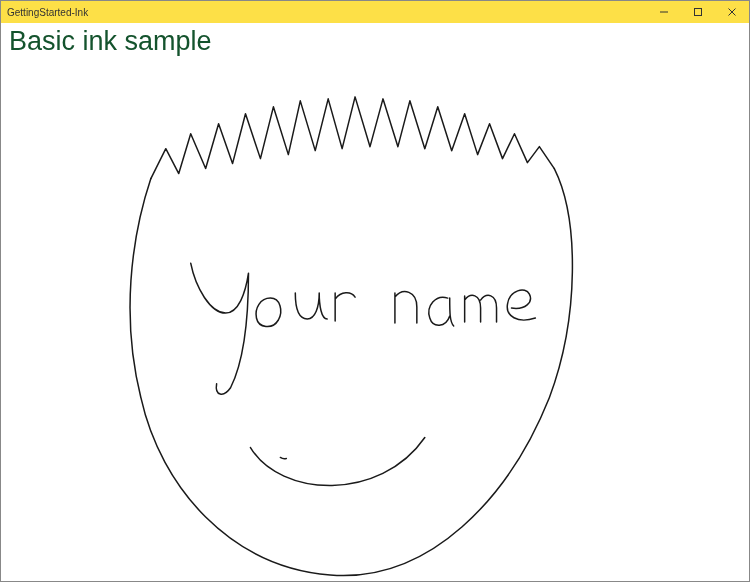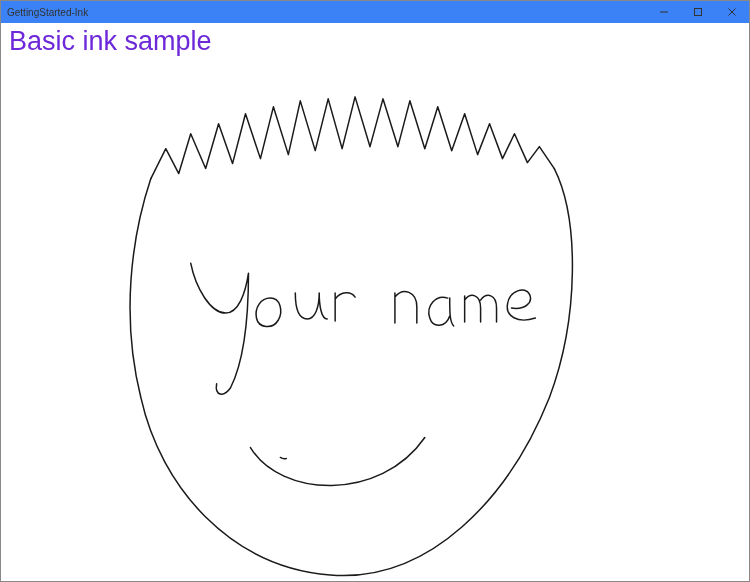--- a/index.html
+++ b/index.html
@@ -6,21 +6,21 @@
     body {
       font-family: "Segoe UI", Tahoma, sans-serif;
       background: #ffffff;
       width: 750px;
       height: 582px;
       overflow: hidden;
       border: 1px solid #888;
     }
     .titlebar {
       height: 22px;
-      background: #3b82f6;
+      background: #fde047;
       display: flex;
       align-items: center;
       padding-left: 6px;
       font-size: 10px;
       color: #333;
       user-select: none;
     }
     .titlebar-title { flex: 1; }
     .win-controls { display: flex; height: 100%; }
     .win-btn {
@@ -35,21 +35,21 @@
     }
     .win-btn svg { display: block; }
     .content {
       padding: 4px 8px 0 8px;
       height: calc(100% - 22px);
       position: relative;
     }
     .heading {
       font-size: 27px;
       font-weight: 400;
-      color: #6d28d9;
+      color: #14532d;
       line-height: 1.1;
       margin-bottom: 14px;
     }
     .canvas-area {
       position: absolute;
       top: 36px;
       left: 0;
       right: 0;
       bottom: 0;
       cursor: crosshair;

